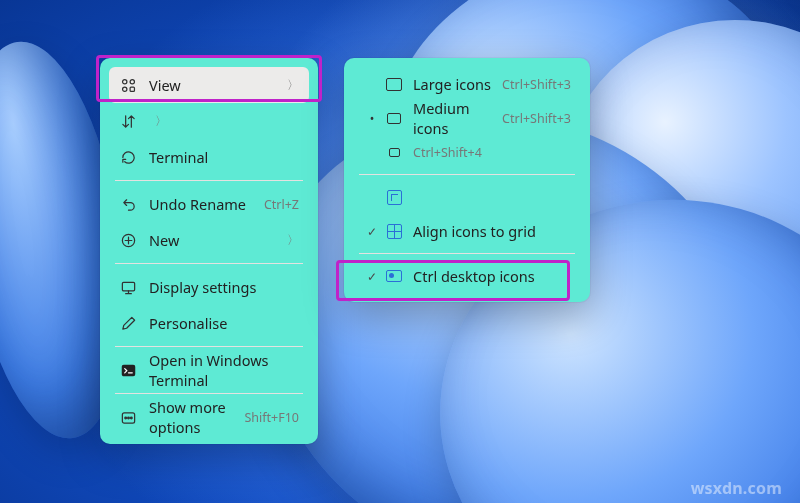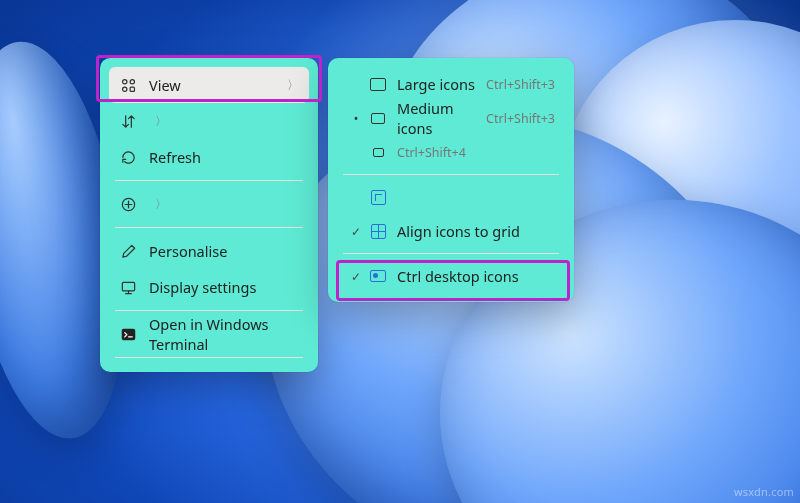--- a/index.html
+++ b/index.html
@@ -21,36 +21,36 @@
   }
   .p1 { width: 420px; height: 380px; left: 380px; top: -40px; transform: rotate(-15deg); }
   .p2 { width: 500px; height: 440px; left: 260px; top: 120px; transform: rotate(25deg); }
   .p3 { width: 460px; height: 420px; left: 440px; top: 200px; transform: rotate(-5deg); }
   .p4 { width: 150px; height: 400px; left: -30px; top: 40px; transform: rotate(-8deg);
         background: radial-gradient(ellipse at 40% 20%, #a8ceff 0%, #3f7fe8 60%, #1a4fb8 100%); }
   .p5 { width: 350px; height: 340px; left: 560px; top: 20px;
         background: radial-gradient(ellipse at 30% 30%, #e8f2ff 0%, #9dc4ff 35%, #5a94f0 80%); }
 
   .watermark {
-    position: absolute; right: 6px; bottom: 4px; color: rgba(255,255,255,.45);
-    font-size: 11px; letter-spacing: .2px;
+    position: absolute; right: 18px; bottom: 4px; color: rgba(255,255,255,.45);
+    font-size: 16px; letter-spacing: .2px; font-weight: bold;
   }
 
   
   .menu {
     position: absolute;
     background: #5eead4;
     border-radius: 10px;
     padding: 9px;
     box-shadow: 0 14px 40px rgba(0,0,0,.28), 0 0 0 1px rgba(0,0,0,.04);
     font-size: 14.5px;
     color: #222;
   }
   .menu.main { left: 100px; top: 58px; width: 218px; }
-  .menu.sub  { left: 328px; top: 58px; width: 246px; }
+  .menu.sub  { left: 344px; top: 58px; width: 246px; }
 
   .item {
     display: flex; align-items: center;
     height: 36px; padding: 0 10px 0 8px;
     border-radius: 6px;
     cursor: default;
     position: relative;
   }
   .item.hov { background: #ecebea; }
   .item .check { width: 22px; display: flex; justify-content: center; color: #4b4b4b; font-size: 12px; }
@@ -119,72 +119,94 @@
     </span>
     <span class="chev">〉</span>
   </div>
 
   <div class="item">
     <span class="ico">
       <svg viewBox="0 0 18 18">
           <path d="M3 9a6 6 0 1 1 2 4.5M3 14v-3h3"></path>
         </svg>
     </span>
-    <span class="lbl">Refresh</span>
-  </div>
-
-  <div class="sep"></div>
-
+    <span class="lbl">Terminal</span>
+  </div>
+
+  <div class="sep"></div>
+
+  <div class="item">
+    <span class="ico">
+      <svg viewBox="0 0 18 18">
+          <path d="M4 7h7a4 4 0 0 1 0 8h-2M4 7l3-3M4 7l3 3"></path>
+        </svg>
+    </span>
+    <span class="lbl">Undo Rename</span>
+    <span class="hint">Ctrl+Z</span>
+  </div>
 
   <div class="item">
     <span class="ico">
       <svg viewBox="0 0 18 18">
           <circle cx="9" cy="9" r="6.5"></circle>
           <path d="M9 5.5v7M5.5 9h7"></path>
         </svg>
     </span>
+    <span class="lbl">New</span>
     <span class="chev">〉</span>
   </div>
 
   <div class="sep"></div>
-
-  <div class="item">
-    <span class="ico">
-      <svg viewBox="0 0 18 18">
-          <path d="M12.5 2.5l3 3L7 14l-4 1 1-4z"></path>
-        </svg>
-    </span>
-    <span class="lbl">Personalise</span>
-  </div>
 
   <div class="item">
     <span class="ico">
       <svg viewBox="0 0 18 18">
           <rect x="2.5" y="3.5" width="13" height="9" rx="1.3"></rect>
           <path d="M6 15.5h6M9 12.5v3"></path>
         </svg>
     </span>
     <span class="lbl">Display settings</span>
+  </div>
+
+  <div class="item">
+    <span class="ico">
+      <svg viewBox="0 0 18 18">
+          <path d="M12.5 2.5l3 3L7 14l-4 1 1-4z"></path>
+        </svg>
+    </span>
+    <span class="lbl">Personalise</span>
   </div>
 
   <div class="sep"></div>
 
   <div class="item">
     <span class="ico">
       <svg viewBox="0 0 18 18" style="fill:#222;stroke:#222">
           <rect x="2.5" y="3.5" width="13" height="11" rx="1.5"></rect>
           <path d="M5 7l2.3 2.2L5 11.5" stroke="#fff" fill="none"></path>
           <path d="M9 11.5h4" stroke="#fff"></path>
         </svg>
     </span>
     <span class="lbl">Open in Windows Terminal</span>
   </div>
 
   <div class="sep"></div>
 
+  <div class="item">
+    <span class="ico">
+      <svg viewBox="0 0 18 18">
+          <rect x="2.5" y="4" width="13" height="11" rx="2"></rect>
+          <circle cx="6" cy="9.5" r="0.9" fill="#323232"></circle>
+          <circle cx="9" cy="9.5" r="0.9" fill="#323232"></circle>
+          <circle cx="12" cy="9.5" r="0.9" fill="#323232"></circle>
+        </svg>
+    </span>
+    <span class="lbl">Show more options</span>
+    <span class="hint">Shift+F10</span>
+  </div>
 </div>
 
 <div class="menu sub">
 
   <div class="item">
     <span class="bullet"></span>
     <span class="ico">
         <span class="glyph-rect lg"></span>
       </span>
     <span class="lbl">Large icons</span>

